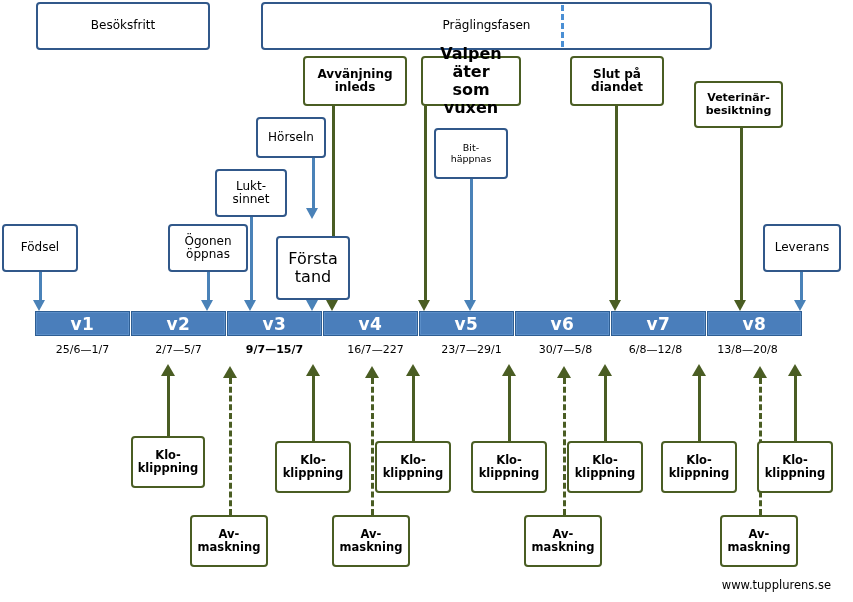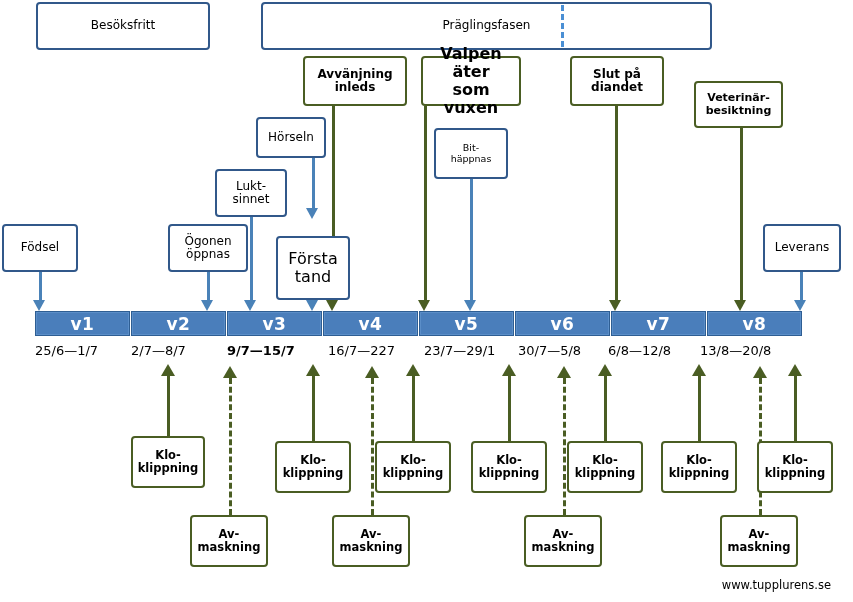--- a/index.html
+++ b/index.html
@@ -57,22 +57,22 @@
   
   .week{
     position:absolute;box-sizing:border-box;height:25px;
     background:#4a7ebb;border:1.5px solid #2e5e93;
     box-shadow:inset 0 0 0 1px #5b8ec8;
     display:flex;align-items:center;justify-content:center;
     color:#ffffff;font-size:17px;font-weight:bold;
     letter-spacing:0.5px;z-index:5;
   }
   .wlabel{
-    position:absolute;font-size:13px;color:#000000;
-    z-index:5;white-space:nowrap;
+    position:absolute;font-size:11px;color:#000000;
+    text-align:center;z-index:5;white-space:nowrap;
   }
 
   
   .footer{
     position:absolute;right:22px;bottom:10px;
     font-size:11.5px;color:#000000;
   }
 </style>
 </head>
 <body>
@@ -166,21 +166,21 @@
     <span>v1</span>
   </div>
   <div class="wlabel" style="left:35px;top:343px;width:95px;">
     <span>25/6—1/7</span>
   </div>
 
   <div class="week" style="left:131px;top:311px;width:95px;">
     <span>v2</span>
   </div>
   <div class="wlabel" style="left:131px;top:343px;width:95px;">
-    <span>2/7—8/7</span>
+    <span>2/7—5/7</span>
   </div>
 
   <div class="week" style="left:227px;top:311px;width:95px;">
     <span>v3</span>
   </div>
   <div class="wlabel" style="left:227px;top:343px;width:95px;font-weight:bold;">
     <span>9/7—15/7</span>
   </div>
 
   <div class="week" style="left:323px;top:311px;width:95px;">

